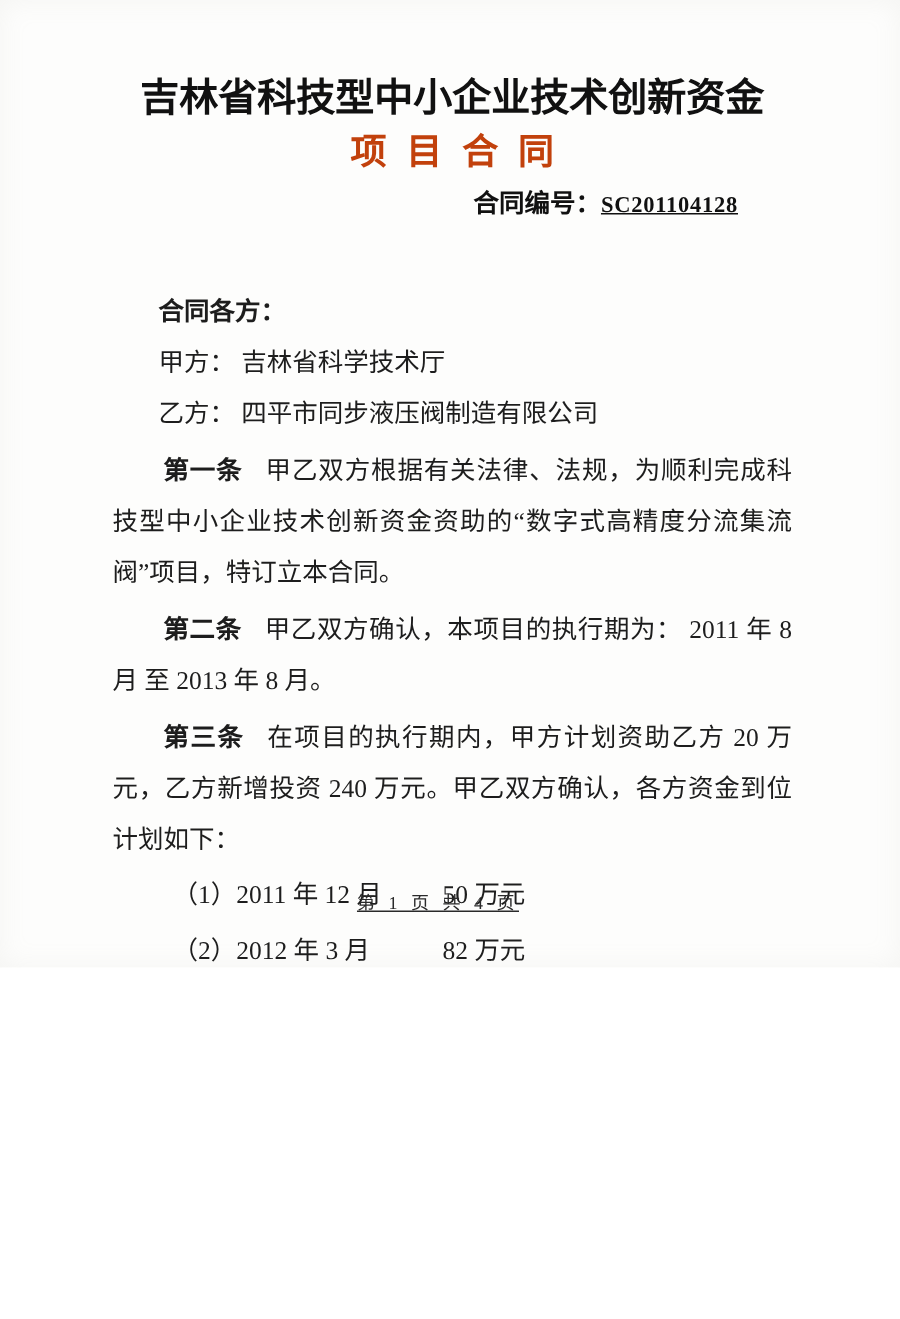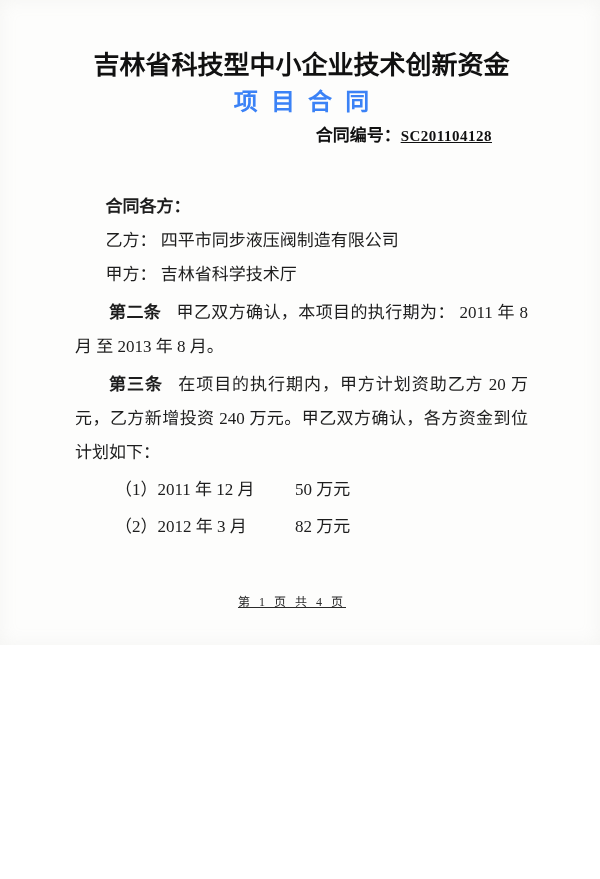--- a/index.html
+++ b/index.html
@@ -34,21 +34,21 @@
   }
   .doc-title-2 {
     margin: 4px 0 2px 0;
     font-family: "Liberation Sans", "DejaVu Sans", sans-serif;
     font-size: 24px;
     line-height: 32px;
     font-weight: 800;
     text-align: center;
     letter-spacing: 0.55em;
     text-indent: 0.55em;
-    color: #3b82f6;
+    color: #c2410c;
   }
   .contract-no-line {
     margin: 4px 0 0 0;
     text-align: right;
     padding-right: 36px;
     font-weight: bold;
     font-size: 17px;
     line-height: 28px;
     color: #111;
   }
@@ -118,24 +118,27 @@
   <h2 class="doc-title-2">项目合同</h2>
 
   <p class="contract-no-line">
     <span>合同编号：</span><span class="contract-no-value">SC201104128</span>
   </p>
 
   <div class="body-text">
 
     <p class="parties-heading">合同各方：</p>
 
+    <p class="party-line">甲方： 吉林省科学技术厅</p>
+
     <p class="party-line">乙方： 四平市同步液压阀制造有限公司</p>
 
-    <p class="party-line">甲方： 吉林省科学技术厅</p>
-
+    <p class="clause">
+      <span class="clause-label">第一条</span><span>甲乙双方根据有关法律、法规，为顺利完成科技型中小企业技术创新资金资助的“数字式高精度分流集流阀”项目，特订立本合同。</span>
+    </p>
 
     <p class="clause">
       <span class="clause-label">第二条</span><span>甲乙双方确认，本项目的执行期为： 2011 年 8 月 至 2013 年 8 月。</span>
     </p>
 
     <p class="clause">
       <span class="clause-label">第三条</span><span>在项目的执行期内，甲方计划资助乙方 20 万元，乙方新增投资 240 万元。甲乙双方确认，各方资金到位计划如下：</span>
     </p>
 
 

